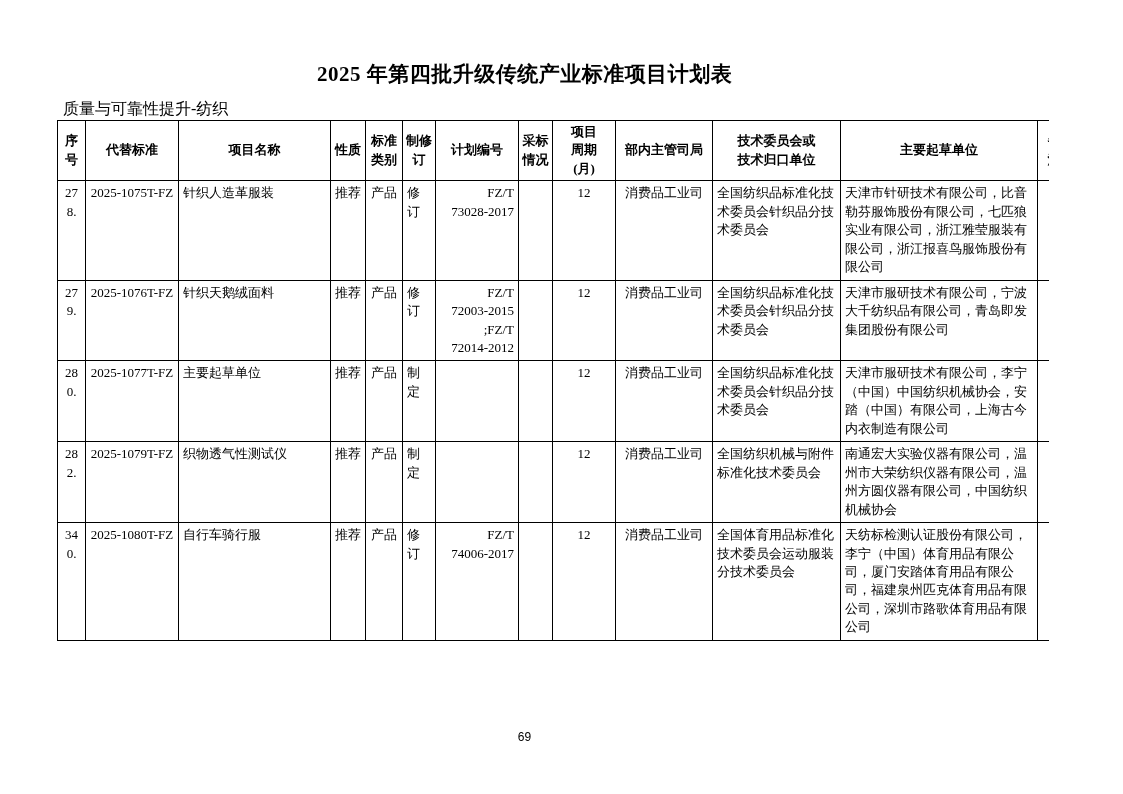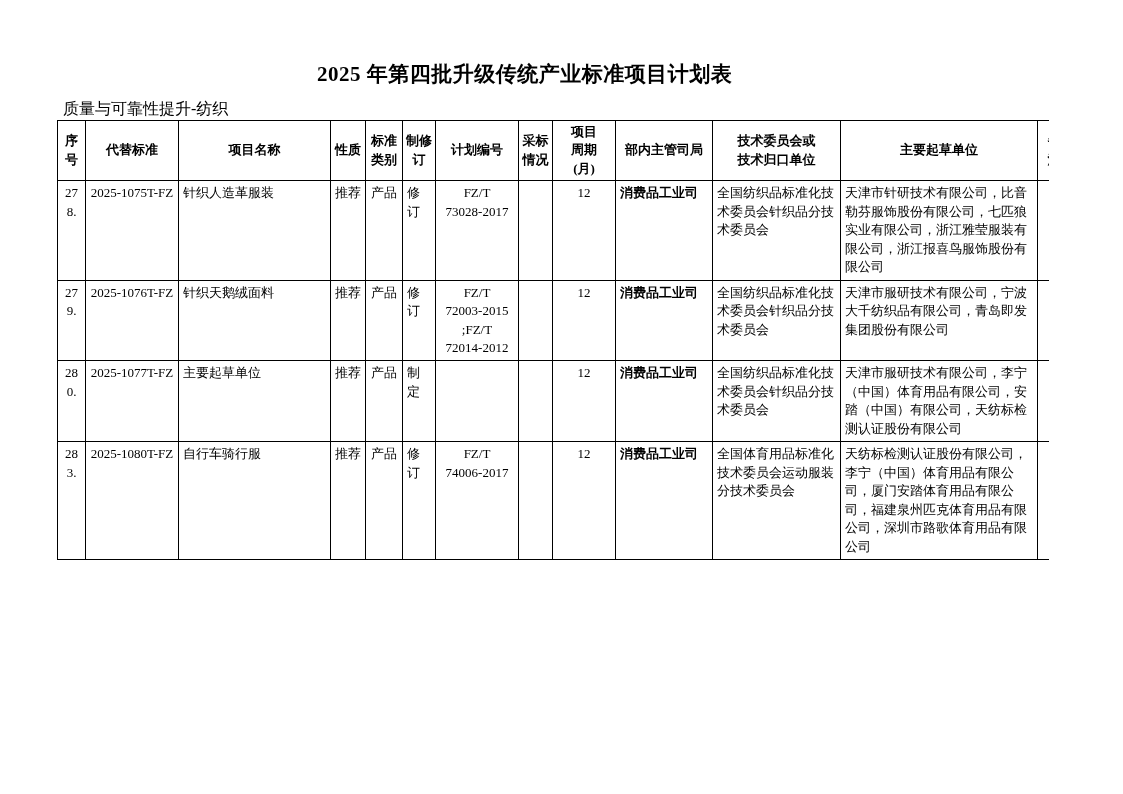--- a/index.html
+++ b/index.html
@@ -55,24 +55,24 @@
   .plan-table thead tr { height: 52px; }
   .plan-table tbody tr { height: 75px; }
   .plan-table tbody tr:last-child { height: 94px; }
   
   .c0  { text-align: center; padding-left: 1px; padding-right: 1px; }
   .c1  { text-align: center; padding-left: 1px; padding-right: 1px; }
   .c2  { text-align: left; }
   .c3  { text-align: center; }
   .c4  { text-align: center; }
   .c5  { text-align: left; padding-left: 1px; padding-right: 1px; }
-  .c6  { text-align: center; }
+  .c6  { text-align: right; }
   .c7  { text-align: center; margin-top: 10px; }
   .c8  { text-align: center; }
-  .c9  { padding-left: 2px; padding-right: 2px; font-weight: bold; }
+  .c9  { text-align: center; padding-left: 2px; padding-right: 2px; }
   .c10 { text-align: left; }
   .c11 { text-align: left; }
   .c12 { text-align: center; padding-left: 1px; padding-right: 1px; }
   .page-number {
     position: absolute;
     top: 730px;
     left: 0;
     width: 100%;
     text-align: center;
     font-size: 12px;
@@ -169,36 +169,52 @@
           <td class="c1">2025-1077T-FZ</td>
           <td class="c2">主要起草单位</td>
           <td class="c3">推荐</td>
           <td class="c4">产品</td>
           <td class="c5">制定</td>
           <td class="c6"></td>
           <td class="c7"></td>
           <td class="c8">12</td>
           <td class="c9">消费品工业司</td>
           <td class="c10">全国纺织品标准化技术委员会针织品分技术委员会</td>
-          <td class="c11">天津市服研技术有限公司，李宁（中国）体育用品有限公司，安踏（中国）有限公司，天纺标检测认证股份有限公司</td>
-          <td class="c12"></td>
-        </tr>
-        <tr>
-          <td class="c0">283.</td>
+          <td class="c11">天津市服研技术有限公司，李宁（中国）中国纺织机械协会，安踏（中国）有限公司，上海古今内衣制造有限公司</td>
+          <td class="c12"></td>
+        </tr>
+        <tr>
+          <td class="c0">282.</td>
+          <td class="c1">2025-1079T-FZ</td>
+          <td class="c2">织物透气性测试仪</td>
+          <td class="c3">推荐</td>
+          <td class="c4">产品</td>
+          <td class="c5">制定</td>
+          <td class="c6"></td>
+          <td class="c7"></td>
+          <td class="c8">12</td>
+          <td class="c9">消费品工业司</td>
+          <td class="c10">全国纺织机械与附件标准化技术委员会</td>
+          <td class="c11">南通宏大实验仪器有限公司，温州市大荣纺织仪器有限公司，温州方圆仪器有限公司，中国纺织机械协会</td>
+          <td class="c12">★</td>
+        </tr>
+        <tr>
+          <td class="c0">340.</td>
           <td class="c1">2025-1080T-FZ</td>
           <td class="c2">自行车骑行服</td>
           <td class="c3">推荐</td>
           <td class="c4">产品</td>
           <td class="c5">修订</td>
           <td class="c6">FZ/T
 74006-2017</td>
           <td class="c7"></td>
           <td class="c8">12</td>
           <td class="c9">消费品工业司</td>
           <td class="c10">全国体育用品标准化技术委员会运动服装分技术委员会</td>
           <td class="c11">天纺标检测认证股份有限公司，李宁（中国）体育用品有限公司，厦门安踏体育用品有限公司，福建泉州匹克体育用品有限公司，深圳市路歌体育用品有限公司</td>
           <td class="c12"></td>
         </tr>
       </tbody>
   </table>
 
+  <div class="page-number">69</div>
 
 </div>
 
 </body></html>

